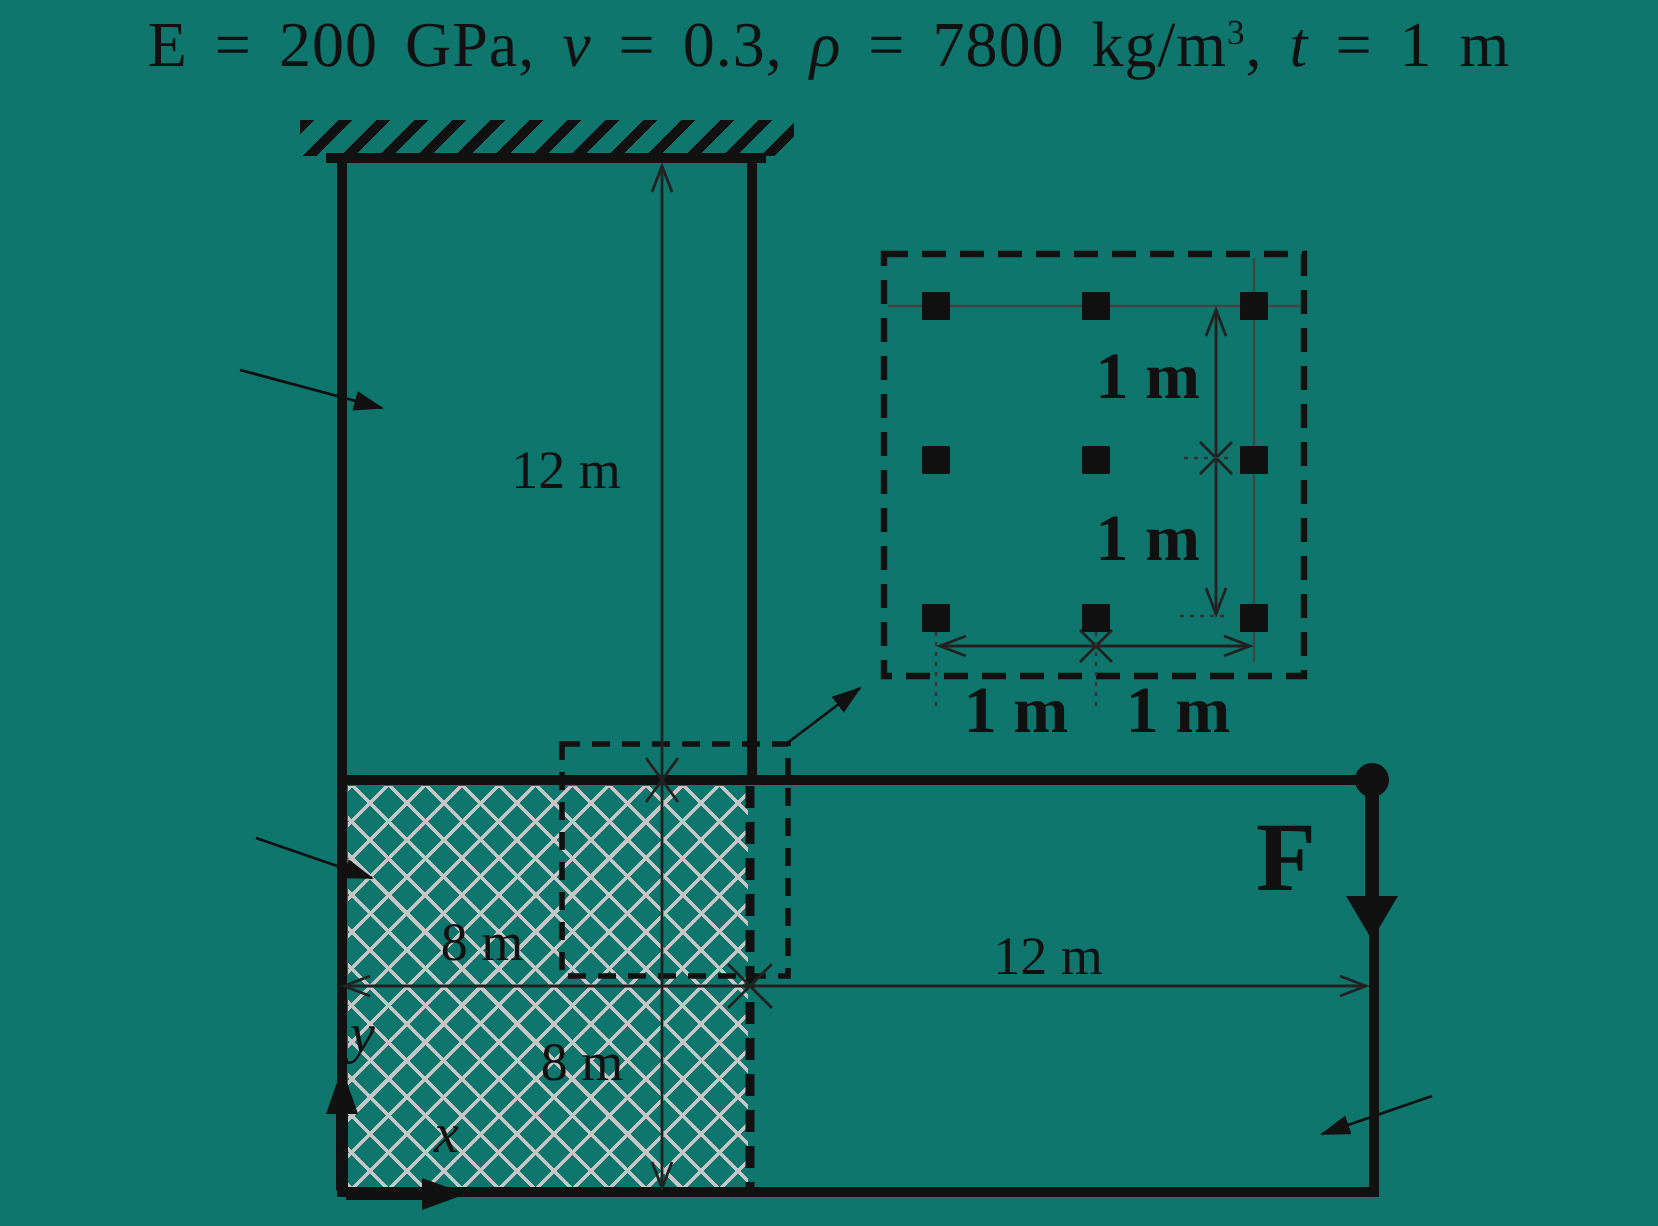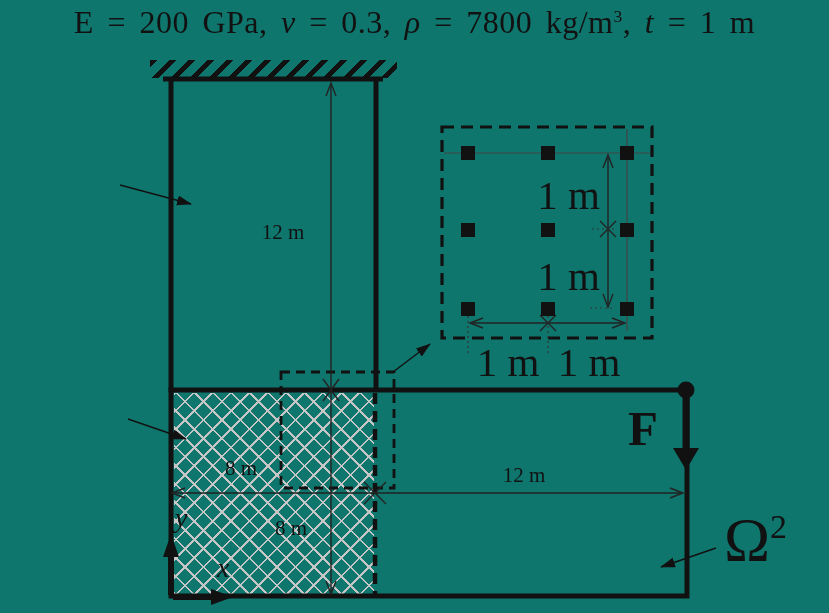--- a/index.html
+++ b/index.html
@@ -8,22 +8,22 @@
   .abs{position:absolute;}
   .txt{position:absolute;white-space:nowrap;color:#111;}
   .center{text-align:center;}
   .right{text-align:right;}
   .it{font-style:italic;}
   .sup{font-size:0.55em;position:relative;top:-0.62em;}
   .header{top:4px;left:0;width:829px;text-align:center;font-size:32px;
           letter-spacing:.5px;word-spacing:5px;}
   .omega{font-size:62px;line-height:1;}
   .omega .sup{font-size:34px;top:-22px;letter-spacing:0;}
-  .dim{font-size:21px;}
-  .insetlbl{font-size:41px;}
+  .dim{font-size:27px;}
+  .insetlbl{font-size:33px;font-weight:bold;}
   .f-label{font-size:49px;font-weight:bold;}
   .axis-label{font-size:28px;font-style:italic;}
   .inset-title{font-size:24px;}
   .hatch-support{left:150px;top:60px;width:247px;height:18px;
     background:repeating-linear-gradient(135deg,#111 0 5px,transparent 5px 13.5px);}
   .crosshatch{left:174px;top:393px;width:200px;height:201px;
     background:
       repeating-linear-gradient(45deg,#c6c6c6 0 1.8px,transparent 1.8px 13px),
       repeating-linear-gradient(135deg,#c6c6c6 0 1.8px,transparent 1.8px 13px);}
   svg{position:absolute;left:0;top:0;}
@@ -116,21 +116,20 @@
       <circle cx="686" cy="390" r="8.5" fill="#111"></circle>
       <line x1="686" y1="396" x2="686" y2="450" stroke="#111" stroke-width="7"></line>
       <polygon points="673,448 699,448 686,470" fill="#111"></polygon>
       <line x1="171" y1="595" x2="171" y2="553" stroke="#111" stroke-width="6"></line>
       <polygon points="163,557 179,557 171,534" fill="#111"></polygon>
       <line x1="173" y1="597" x2="212" y2="597" stroke="#111" stroke-width="6"></line>
       <polygon points="211,589 211,605 233,597" fill="#111"></polygon>
     </g>
   </svg>
 
-  <div class="txt omega" style="left:724px;top:508px;"><span>Ω</span><span class="sup">2</span></div>
 
   <div class="txt dim center" style="left:246px;top:220px;width:74px;">12 m</div>
   <div class="txt dim center" style="left:205px;top:456px;width:72px;">8 m</div>
   <div class="txt dim center" style="left:484px;top:463px;width:80px;">12 m</div>
   <div class="txt dim center" style="left:254px;top:516px;width:74px;">8 m</div>
 
   <div class="txt f-label" style="left:628px;top:400px;">F</div>
 
   <div class="txt axis-label" style="left:175px;top:502px;">y</div>
   <div class="txt axis-label" style="left:217px;top:552px;">x</div>

